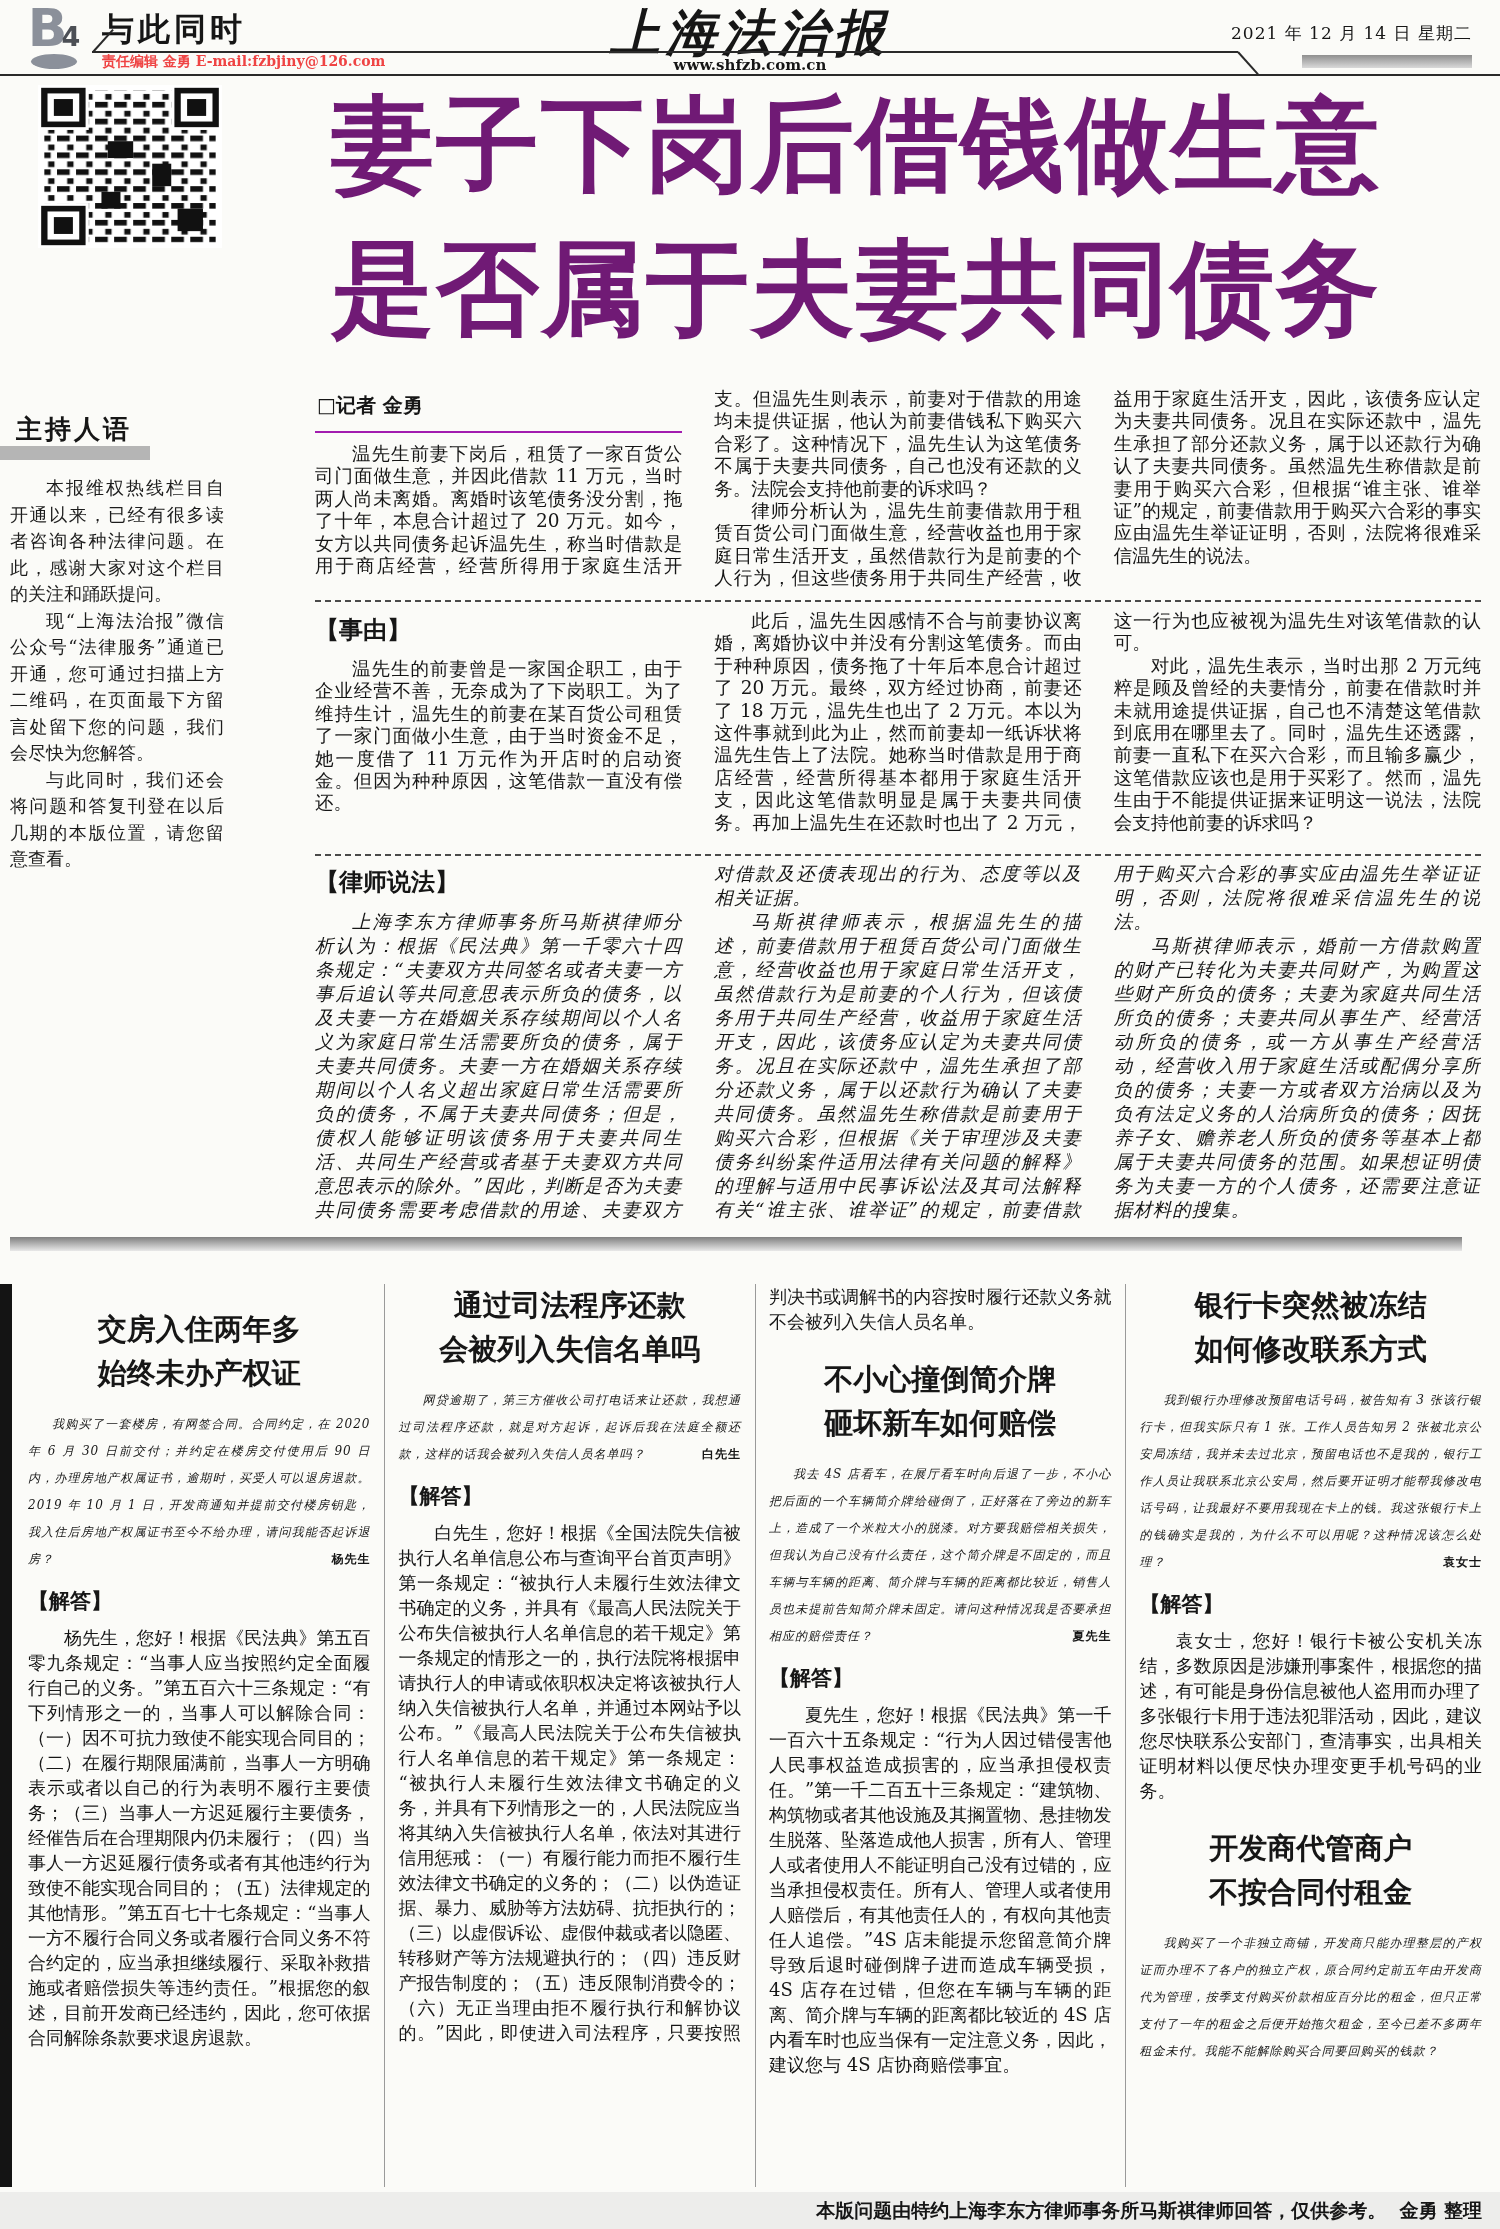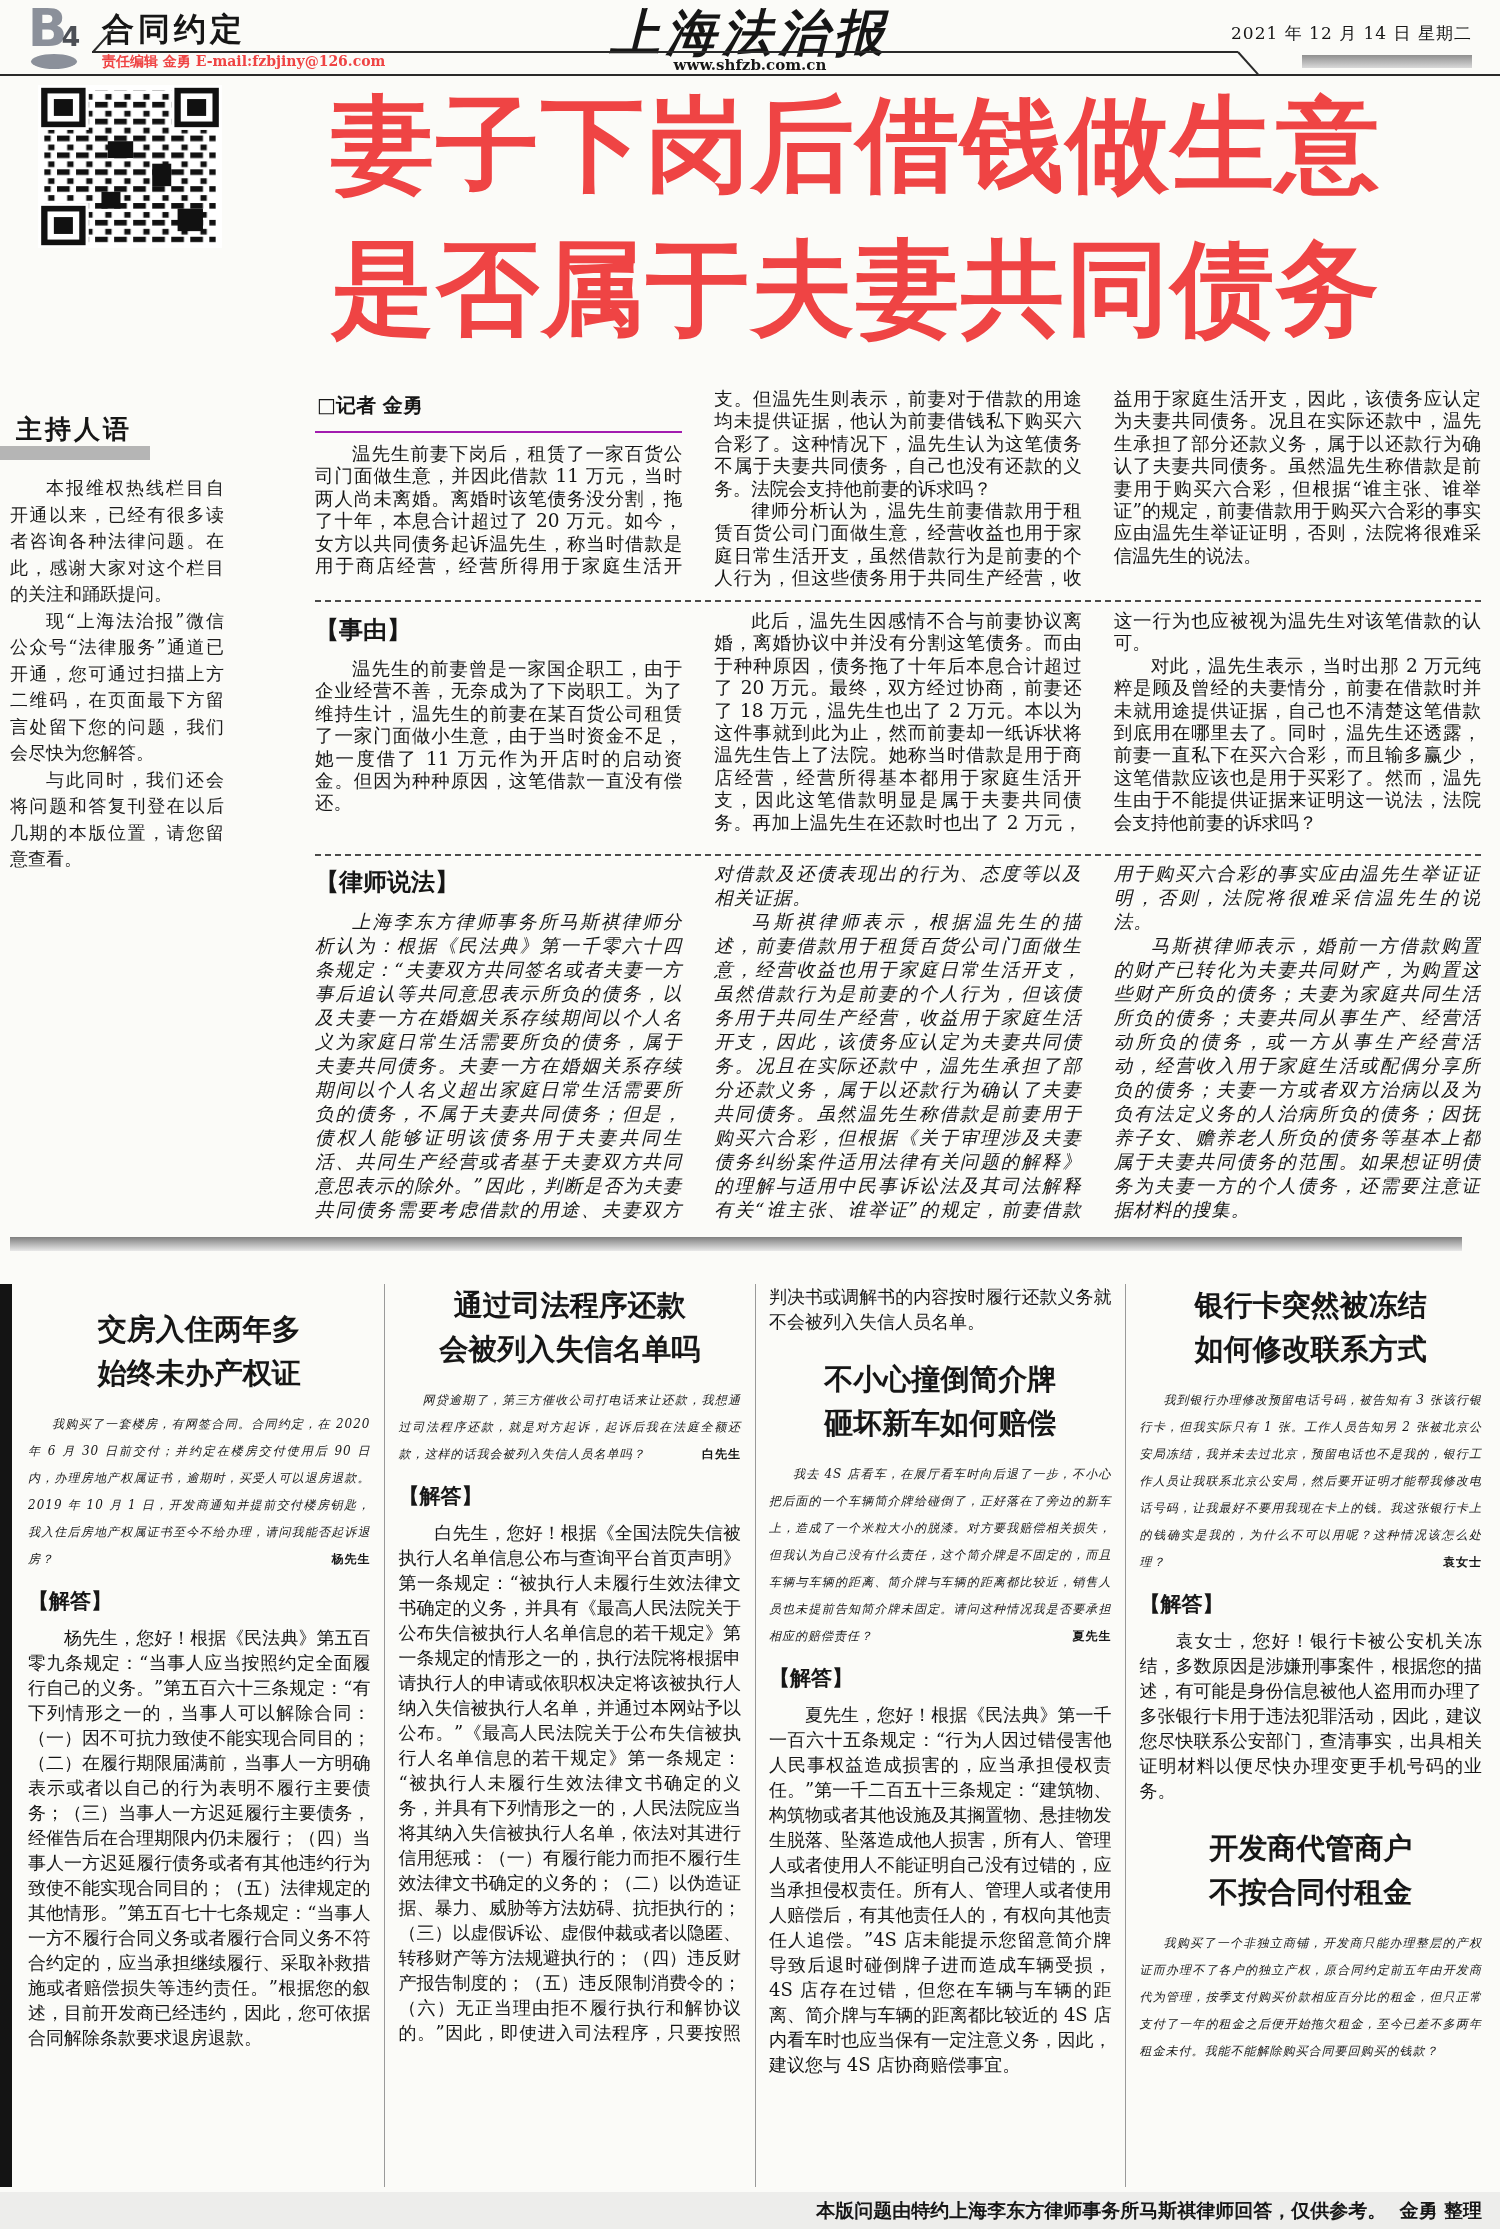--- a/index.html
+++ b/index.html
@@ -33,21 +33,21 @@
   #qr{position:absolute;left:38px;top:85px;width:184px;height:163px;}
   #host-note{position:absolute;left:10px;top:412px;width:214px;}
   .hn-title{position:relative;z-index:2;font-size:26px;font-weight:bold;letter-spacing:3px;
             font-family:"DejaVu Sans","Liberation Sans",sans-serif;padding-left:6px;}
   .hn-bar{position:absolute;left:-10px;top:34px;width:150px;height:14px;background:#b5b5b5;z-index:1;}
   .hn-text{margin-top:28px;font-size:18px;line-height:26.5px;text-align:justify;color:#1c1c1c;}
   .hn-text p{margin:0;text-indent:2em;}
   
   .headline{position:absolute;left:228px;top:72px;width:1256px;text-align:center;
             font-family:"DejaVu Sans","Liberation Sans",sans-serif;font-weight:900;
-            font-size:103px;line-height:1.4;letter-spacing:2px;white-space:pre-line;color:#ef4444;}
+            font-size:103px;line-height:1.4;letter-spacing:2px;white-space:pre-line;color:#701a75;}
   .flow{position:absolute;column-gap:32px;overflow:hidden;}
   .col3{column-count:3;}
   .col4{column-count:4;column-rule:1px solid #9a9a9a;column-gap:28px;}
   #intro{left:315px;top:388px;width:1166px;height:204px;}
   .byline{font-family:"DejaVu Sans","Liberation Sans",sans-serif;font-size:20px;font-weight:bold;
           padding:4px 0 12px 2px;border-bottom:2px solid #a21caf;margin-bottom:10px;}
   .body-text p{margin:0;font-size:18.5px;line-height:22.4px;text-align:justify;text-indent:2em;}
   .sec-label{font-family:"DejaVu Sans","Liberation Sans",sans-serif;font-size:24px;font-weight:bold;
              margin:4px 0 12px;break-after:avoid;}
   .dashed{position:absolute;left:315px;width:1166px;border-top:2px dashed #4a4a4a;}
@@ -77,21 +77,21 @@
 </head>
 <body>
 
 <div id="page">
 
   <div id="hdr">
     <div class="edition">
       <span class="b">B</span><span class="four">4</span>
       <div class="oval"></div>
     </div>
-    <div class="section-name">合同约定</div>
+    <div class="section-name">与此同时</div>
     <div class="editor-line">责任编辑  金勇  E-mail:fzbjiny@126.com</div>
     <div class="masthead">上海法治报</div>
     <div class="mast-url">www.shfzb.com.cn</div>
     <div class="hdr-date">2021 年 12 月 14 日  星期二</div>
     <div class="date-bar"></div>
     <div class="rule-top"></div>
     <div class="diag-l"></div>
     <div class="diag-r"></div>
     <div class="rule-bot"></div>
   </div>

